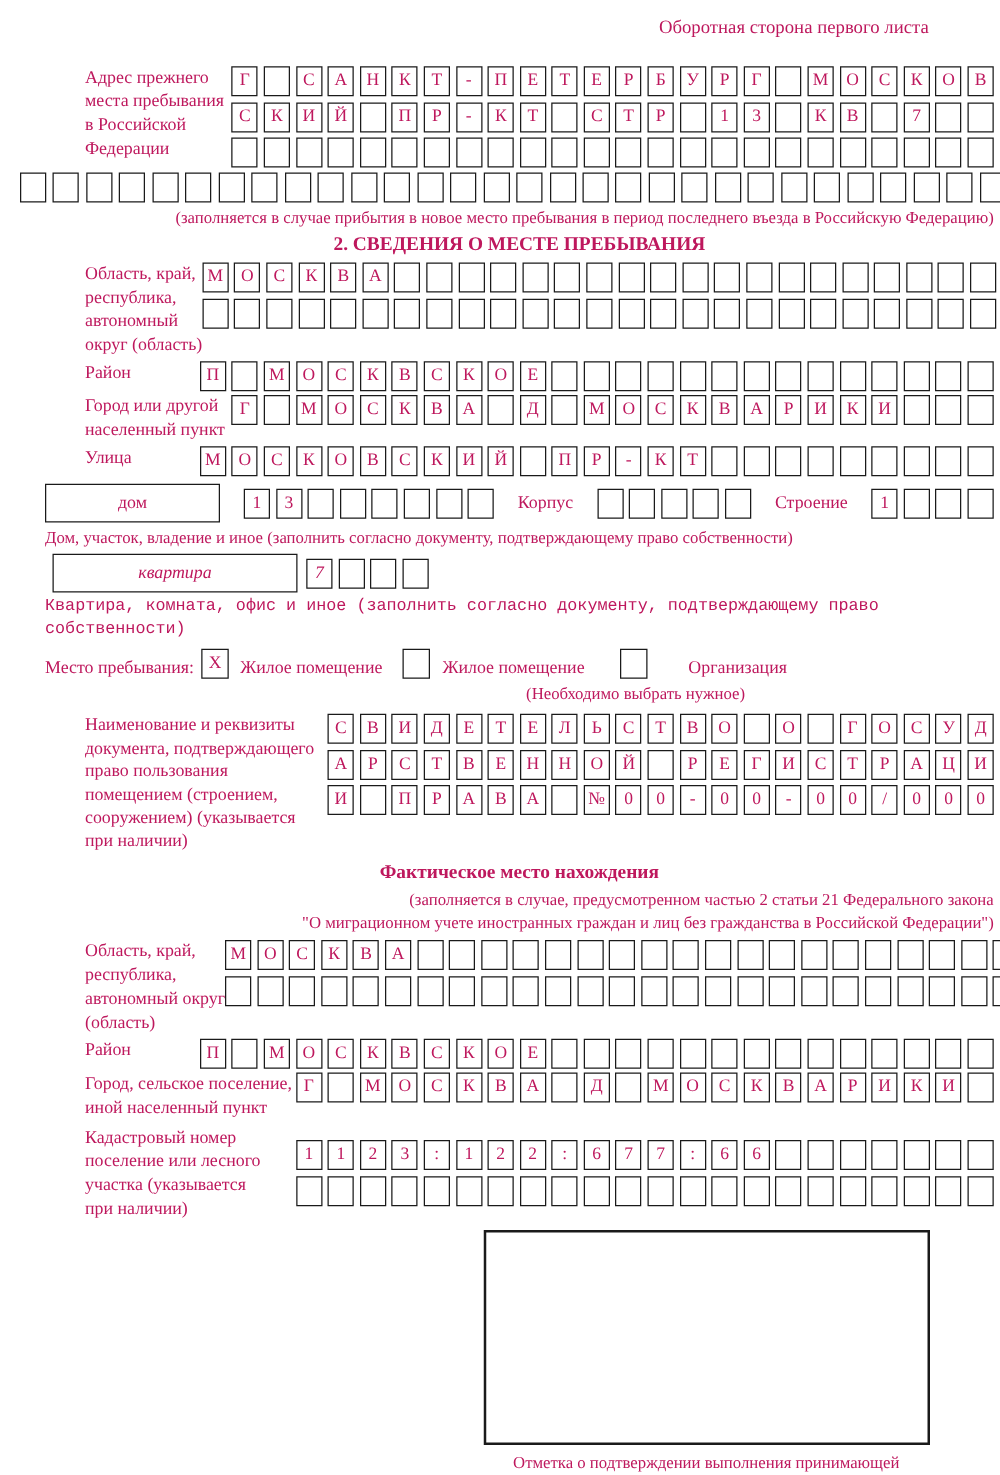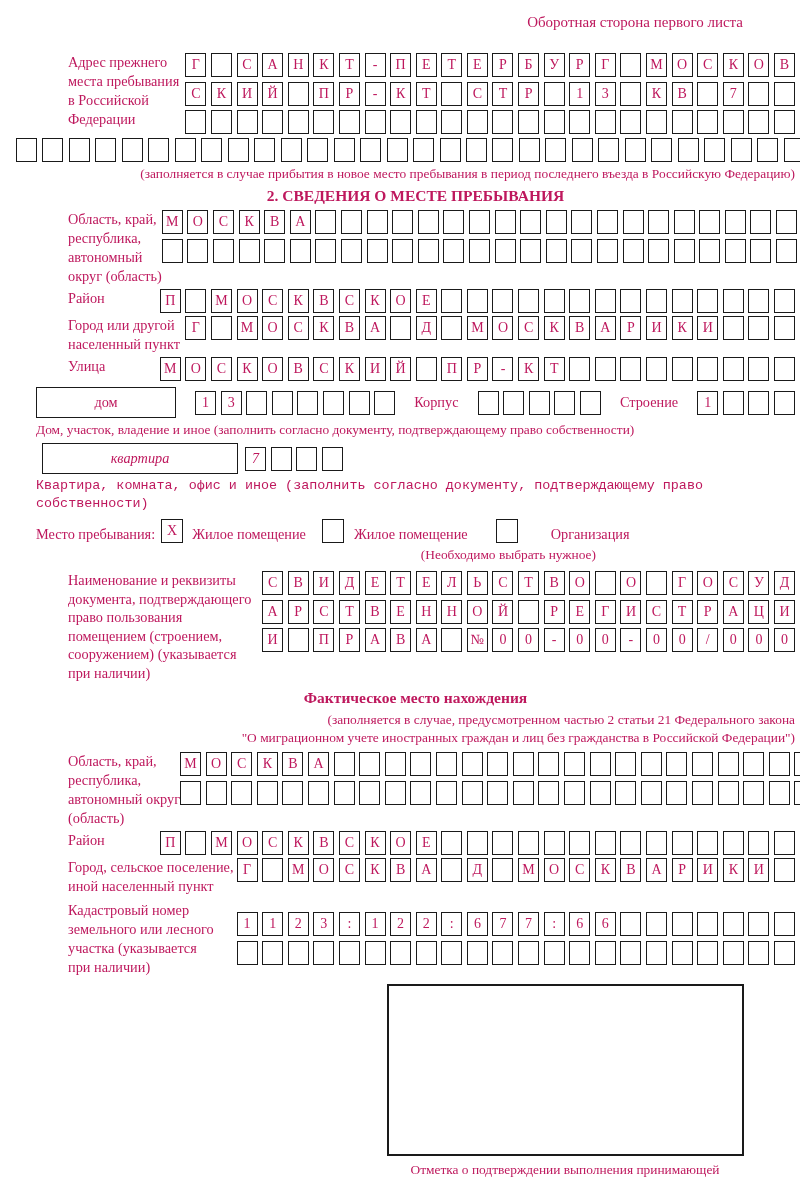--- a/index.html
+++ b/index.html
@@ -598,21 +598,21 @@
         <span class="cell">Р</span>
         <span class="cell">И</span>
         <span class="cell">К</span>
         <span class="cell">И</span>
         <span class="cell"></span>
       </div>
   </div>
 
   <div class="group kad-group">
     <div class="label">Кадастровый номер
-земельного или лесного
+поселение или лесного
 участка (указывается
 при наличии)</div>
     <div class="rows">
       <div class="cells">
           <span class="cell">1</span>
           <span class="cell">1</span>
           <span class="cell">2</span>
           <span class="cell">3</span>
           <span class="cell">:</span>
           <span class="cell">1</span>

